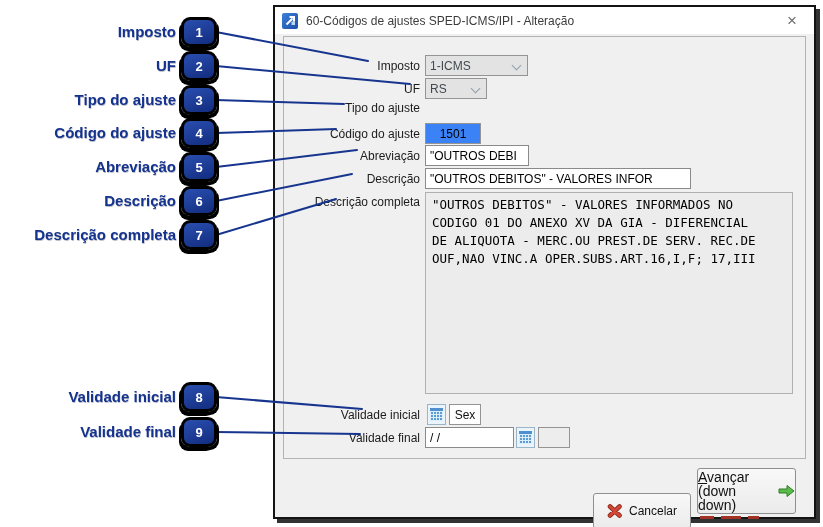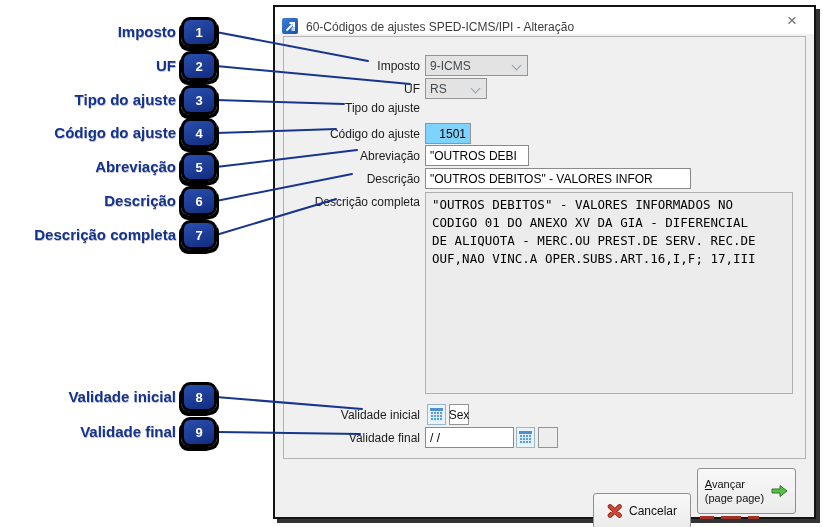--- a/index.html
+++ b/index.html
@@ -2,62 +2,62 @@
 <html><head>
 <meta charset="utf-8">
 <style>
   html,body{margin:0;padding:0;}
   body{width:823px;height:527px;background:#ffffff;font-family:"Liberation Sans",sans-serif;overflow:hidden;}
   .canvas{position:relative;width:823px;height:527px;}
 
   
   .dialog{position:absolute;left:273px;top:5px;width:539px;height:510px;background:#f0f0f0;
           border:2px solid #141414;box-shadow:4px 4px 0 rgba(15,15,15,.85);}
-  .titlebar{position:absolute;left:0;top:0;right:0;height:27px;background:#ffffff;display:flex;align-items:flex-end;}
+  .titlebar{position:absolute;left:0;top:0;right:0;height:27px;background:#ffffff;display:flex;align-items:center;}
   .appicon{width:16px;height:16px;margin-left:7px;border-radius:2px;flex:0 0 auto;
            background:linear-gradient(135deg,#3d7fd9,#1c4fa5);display:flex;align-items:center;justify-content:center;}
   .title{margin-left:8px;font-size:12px;color:#3c3c3c;white-space:nowrap;}
   .closebtn{position:absolute;right:8px;top:3px;width:28px;height:21px;display:flex;align-items:center;justify-content:center;
             font-size:17px;color:#707070;cursor:default;}
   .groupframe{position:absolute;left:8px;top:29px;width:521px;height:421px;border:1px solid #b3b3b3;}
 
   .row{position:absolute;left:13px;display:flex;align-items:center;}
   .row.top{align-items:flex-start;}
   .rlabel{width:132px;text-align:right;font-size:12px;color:#1c1c1c;margin-right:5px;white-space:nowrap;}
   .row.top .rlabel{padding-top:3px;}
 
   .combo{height:21px;border:1px solid #949494;background:#e3e3e3;position:relative;display:flex;align-items:center;
          padding:0 18px 0 4px;font-size:12px;color:#41494f;box-sizing:border-box;white-space:nowrap;overflow:hidden;}
   .combo::after{content:"";position:absolute;right:7px;top:6px;width:6px;height:6px;
                 border-right:1.7px solid #8fa0ad;border-bottom:1.7px solid #8fa0ad;transform:rotate(45deg);}
   .w-imposto{width:103px;} .w-uf{width:62px;} .w-tipo{width:378px;}
 
   input.tbox{height:21px;border:1px solid #8a8a8a;background:#fff;font-size:12px;padding:0 4px;margin:0;
              box-sizing:border-box;font-family:"Liberation Sans",sans-serif;color:#000;}
-  input.codigo{width:46px;text-align:right;background:#7dd3fc;border-color:#949494;}
+  input.codigo{width:56px;text-align:center;background:#3b82f6;border-color:#949494;}
   input.abrev{width:104px;}
   input.desc{width:266px;}
   input.datein{width:89px;}
 
   .memo{width:368px;height:202px;border:1px solid #b0b0b0;background:#ececec;box-sizing:border-box;
         font-family:"DejaVu Sans Mono","Liberation Mono",monospace;font-size:12.5px;line-height:18px;
         padding:3px 6px;white-space:pre;color:#000;overflow:hidden;}
 
   .calbtn{width:19px;height:21px;margin-left:2px;border:1px solid #9ab4c8;background:#eaf4fc;display:flex;
           align-items:center;justify-content:center;box-sizing:border-box;padding:0;cursor:default;}
-  .wkbox{width:20px;height:21px;margin-left:3px;border:1px solid #949494;background:#fff;display:flex;
+  .wkbox{width:32px;height:21px;margin-left:3px;border:1px solid #949494;background:#fff;display:flex;
          align-items:center;justify-content:center;font-size:12px;box-sizing:border-box;color:#111;}
   .wkbox.empty{background:#ededed;}
 
   .btn{position:absolute;border:1px solid #8f8f8f;border-radius:3px;background:linear-gradient(#f8f8f8,#ebebeb);
        display:flex;align-items:center;justify-content:center;font-size:12px;color:#101010;cursor:default;}
   .btn-cancel{left:318px;top:466px;width:96px;height:34px;margin-top:20px;}
   .btn-next{left:422px;top:461px;width:97px;height:44px;}
   .xicon{display:flex;margin-right:7px;}
-  .next-text{text-align:left;line-height:14px;font-size:11px;margin-right:7px;}
+  .next-text{text-align:left;line-height:14px;font-size:14px;margin-right:7px;}
   .u{text-decoration:underline;}
   .arrowicon{display:flex;}
 
   .redmarks{position:absolute;top:516px;left:700px;z-index:25;display:flex;gap:7px;}
   .redmarks span{display:block;height:3px;background:#a23226;}
 
   
   .ann-label{position:absolute;right:647px;height:18px;line-height:18px;font-size:15px;font-weight:bold;
              color:#14338f;white-space:nowrap;text-shadow:.5px .5px 0 rgba(0,0,40,.25);}
   .badge{position:absolute;left:181px;width:30px;height:24px;border:3px solid #000;border-radius:9px;
@@ -84,21 +84,21 @@
       </div>
       <div class="title">60-Códigos de ajustes SPED-ICMS/IPI - Alteração</div>
       <div class="closebtn">×</div>
     </div>
 
     <div class="groupframe"></div>
 
     <div class="row" style="top:48px;">
       <div class="rlabel">Imposto</div>
       <div class="combo w-imposto">
-        <span>9-ICMS</span>
+        <span>1-ICMS</span>
       </div>
     </div>
 
     <div class="row" style="top:71px;">
       <div class="rlabel">UF</div>
       <div class="combo w-uf">
         <span>RS</span>
       </div>
     </div>
 
@@ -186,21 +186,21 @@
           <path d="M3 2.5 L12.5 11.5 M12.5 2.5 L3 11.5" stroke="#8e2418" stroke-width="4.6" stroke-linecap="round"></path>
           <path d="M3 2.5 L12.5 11.5 M12.5 2.5 L3 11.5" stroke="#d14836" stroke-width="3" stroke-linecap="round"></path>
         </svg>
       </span>
       <span>Cancelar</span>
     </div>
 
     <div class="btn btn-next">
       <div class="next-text">
         <div><span class="u">A</span><span>vançar</span></div>
-        <div>(page page)</div>
+        <div>(down down)</div>
       </div>
       <span class="arrowicon">
         <svg width="17" height="14" viewBox="0 0 17 14">
           <path d="M1 5 H9 V1.5 L16 7 L9 12.5 V9 H1 Z" fill="#5abb4a" stroke="#2e7d25" stroke-width="1"></path>
         </svg>
       </span>
     </div>
   </div>
 
   <div class="redmarks">

